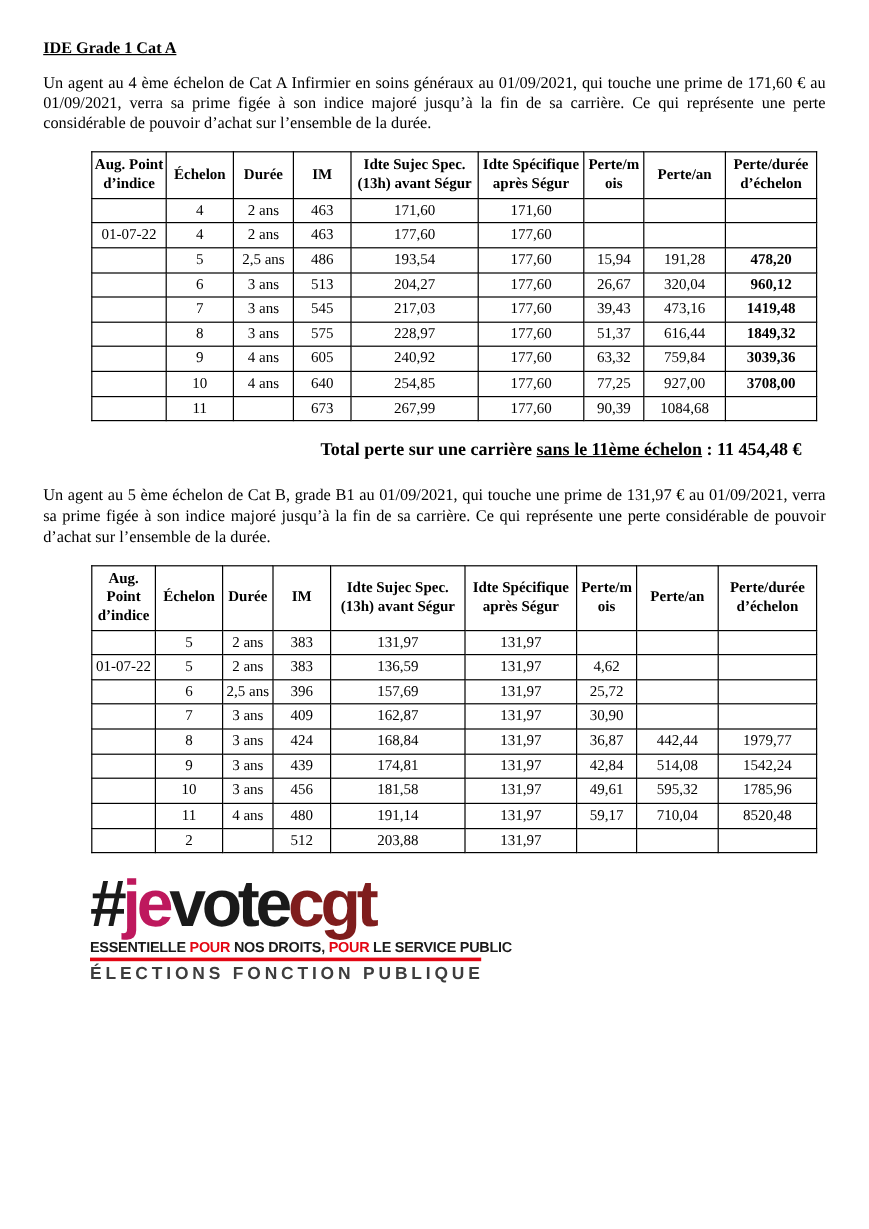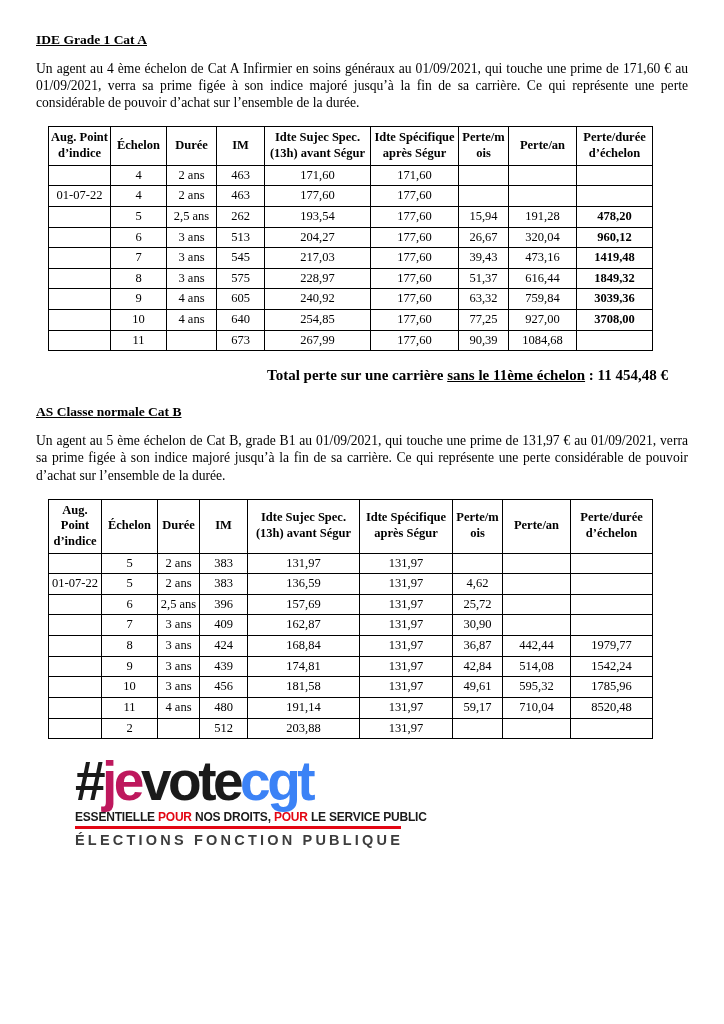--- a/index.html
+++ b/index.html
@@ -23,21 +23,21 @@
   .para {
     font-size: 13.6px;
     line-height: 1.26;
     text-align: justify;
     margin-bottom: 15px;
   }
   table.data-table {
     border-collapse: collapse;
     table-layout: fixed;
     width: 604px;
-    margin-left: 12px;
+    margin-left: 40px;
     font-size: 12.5px;
   }
   table.data-table th, table.data-table td {
     border: 1px solid #000;
     text-align: center;
     vertical-align: middle;
     padding: 2px 2px;
     overflow-wrap: break-word;
     line-height: 1.25;
   }
@@ -163,21 +163,21 @@
           <td>177,60</td>
           <td>177,60</td>
           <td></td>
           <td></td>
           <td></td>
         </tr>
         <tr>
           <td></td>
           <td>5</td>
           <td>2,5 ans</td>
-          <td>262</td>
+          <td>486</td>
           <td>193,54</td>
           <td>177,60</td>
           <td>15,94</td>
           <td>191,28</td>
           <td>478,20</td>
         </tr>
         <tr>
           <td></td>
           <td>6</td>
           <td>3 ans</td>
@@ -241,21 +241,20 @@
           <td>177,60</td>
           <td>90,39</td>
           <td>1084,68</td>
           <td></td>
         </tr>
       </tbody>
   </table>
 
   <p class="total-line"><span>Total perte sur une carrière </span><span class="u">sans le 11ème échelon</span><span> : 11 454,48 €</span></p>
 
-  <div class="section-title">AS Classe normale Cat B</div>
 
   <p class="para">Un agent au 5 ème échelon de Cat B, grade B1 au 01/09/2021, qui touche une prime de 131,97 € au 01/09/2021, verra sa prime figée à son indice majoré jusqu’à la fin de sa carrière. Ce qui représente une perte considérable de pouvoir d’achat sur l’ensemble de la durée.</p>
 
   <table class="data-table table-b">
     <thead>
       <tr>
           <th>Aug. Point d’indice</th>
           <th>Échelon</th>
           <th>Durée</th>
           <th>IM</th>
@@ -364,19 +363,19 @@
           <td>131,97</td>
           <td></td>
           <td></td>
           <td></td>
         </tr>
       </tbody>
   </table>
 
 
   <div class="logo">
-    <div class="logo-hashtag"><span class="blk">#</span><span class="red" style="color: #be185d; margin-top: 43px;">je</span><span class="blk">vote</span><span class="red" style="color: #3b82f6;">cgt</span></div>
+    <div class="logo-hashtag"><span class="blk">#</span><span class="red" style="color: #be185d; margin-top: 43px;">je</span><span class="blk">vote</span><span class="red" style="color: #7f1d1d;">cgt</span></div>
     <div class="logo-tagline"><span class="blk">ESSENTIELLE </span><span class="red" style="color: rgb(227, 6, 19);">POUR</span><span class="blk"> NOS DROITS, </span><span class="red" style="color: rgb(227, 6, 19);">POUR</span><span class="blk"> LE SERVICE PUBLIC</span></div>
     <div class="logo-redline" style="background: rgb(227, 6, 19);"></div>
     <div class="logo-elections">ÉLECTIONS FONCTION PUBLIQUE</div>
   </div>
 
 </div>
 
 </body></html>

